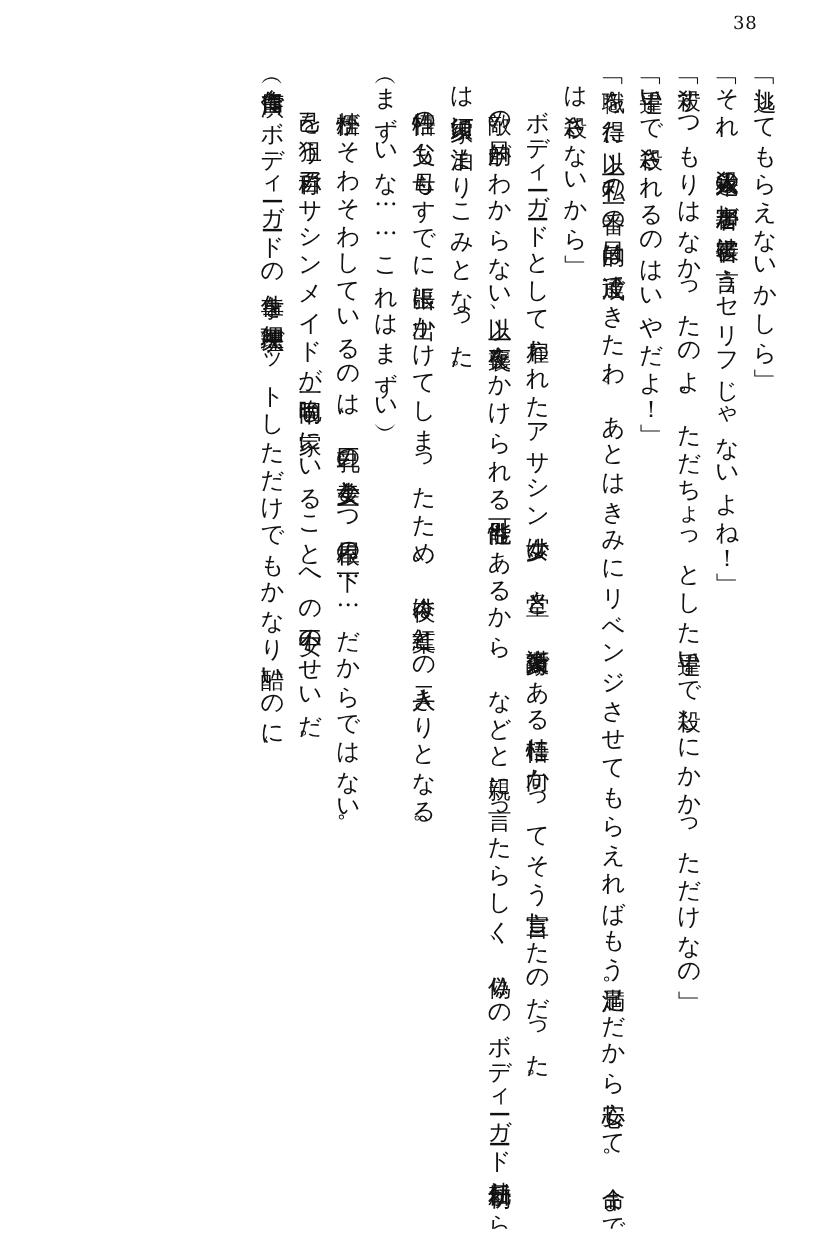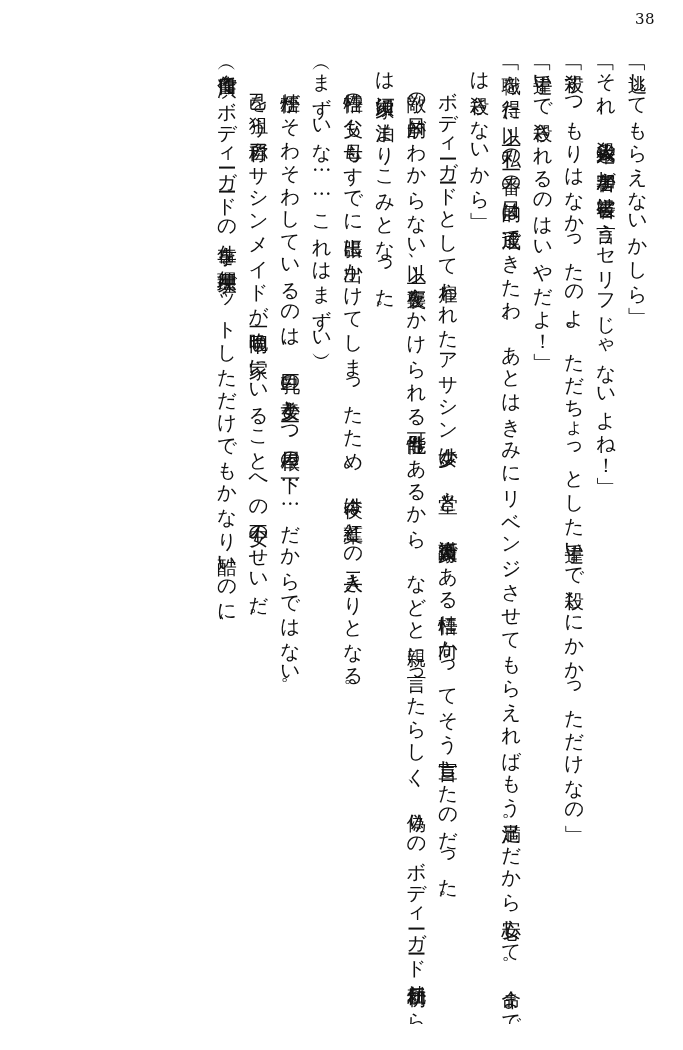--- a/index.html
+++ b/index.html
@@ -20,21 +20,21 @@
     position: relative;
     width: 683px;
     height: 1050px;
     box-sizing: border-box;
     background: #fff;
   }
 
   .page-number {
     position: absolute;
     top: 10px;
-    right: 28px;
+    right: 52px;
     font-size: 15px;
     font-family: "DejaVu Serif", "Liberation Serif", serif;
     letter-spacing: 0.5px;
     color: #111;
   }
 
   
   .vertical-body {
     position: absolute;
     top: 58px;

